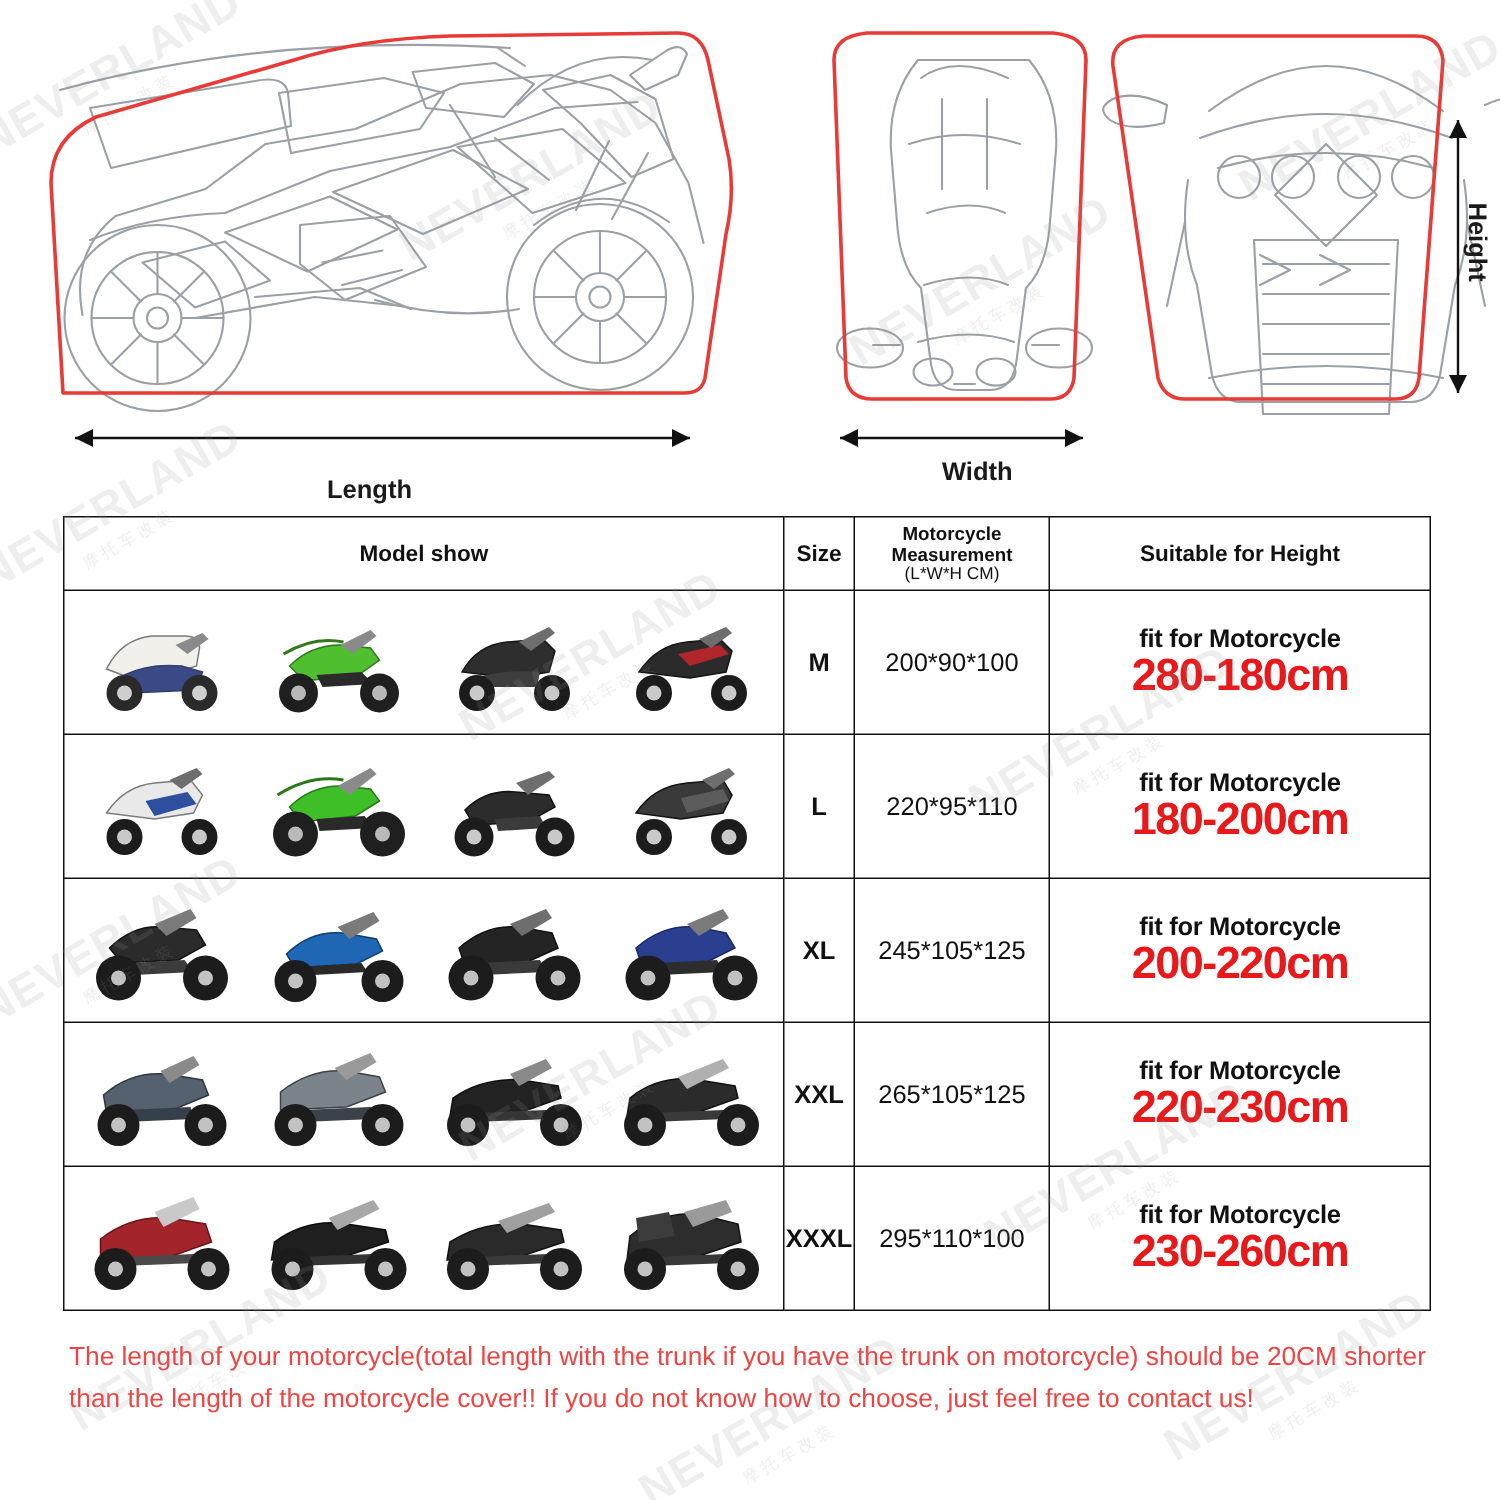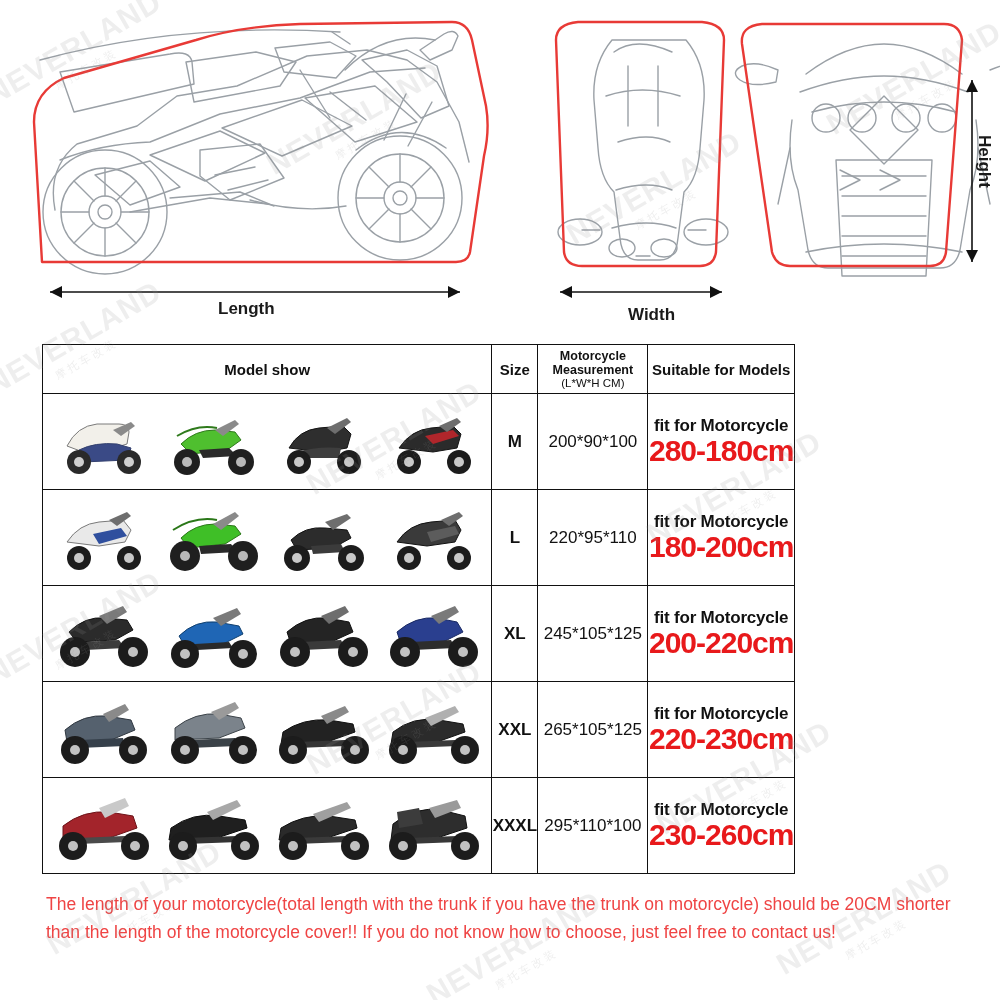--- a/index.html
+++ b/index.html
@@ -48,39 +48,39 @@
     height: 340px;
   }
   .diagram svg { display: block; }
 
   .dim-label {
     position: absolute;
     font-size: 17px;
     font-weight: bold;
     color: #1a1a1a;
   }
-  #length-label { left: 218px; top: 299px; }
+  #length-label { left: 218px; top: 317px; }
   #width-label  { left: 628px; top: 305px; text-align: center; }
   #height-label {
     right: 6px; top: 135px;
     writing-mode: vertical-rl;
     text-orientation: mixed;
   }
 
   
   .table-wrap {
     position: absolute;
     left: 42px;
     top: 344px;
     width: 912px;
     z-index: 3;
   }
   table.size-table {
     border-collapse: collapse;
-    width: 753px;
+    width: 912px;
     background: transparent;
     padding-left: 36px;
   }
   table.size-table th,
   table.size-table td {
     border: 1.5px solid #111;
     text-align: center;
     vertical-align: middle;
     padding: 0;
   }
@@ -251,21 +251,21 @@
   <table class="size-table">
     <thead>
       <tr>
         <th class="col-model">Model show</th>
         <th class="col-size">Size</th>
         <th class="col-meas">
           <div>Motorcycle</div>
           <div>Measurement</div>
           <div class="meas-sub">(L*W*H CM)</div>
         </th>
-        <th class="col-suit">Suitable for Models</th>
+        <th class="col-suit">Suitable for Height</th>
       </tr>
     </thead>
     <tbody>
 
       <tr>
         <td class="cell-model">
           <div class="bike-row">
             <svg width="106" height="72" viewBox="0 0 106 72">
               <path d="M18 40 q10 -20 30 -22 l22 0 q10 0 10 8 l-2 12 -20 6 -24 2z" fill="#f2f0ea" stroke="#7a7a7a" stroke-width="1"></path>
               <path d="M30 44 q16 -8 38 -6 l14 4 -4 12 -44 2z" fill="#3a4a86" stroke="#33406e" stroke-width="1"></path>

